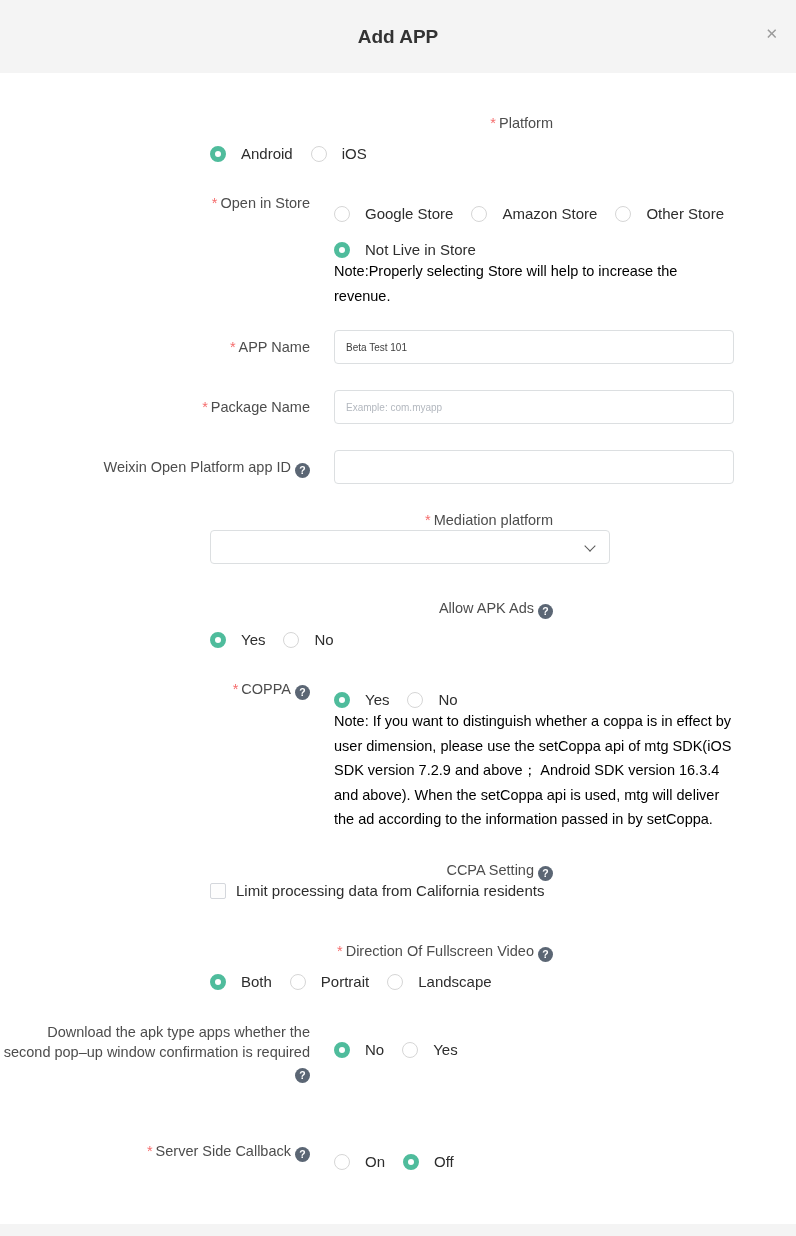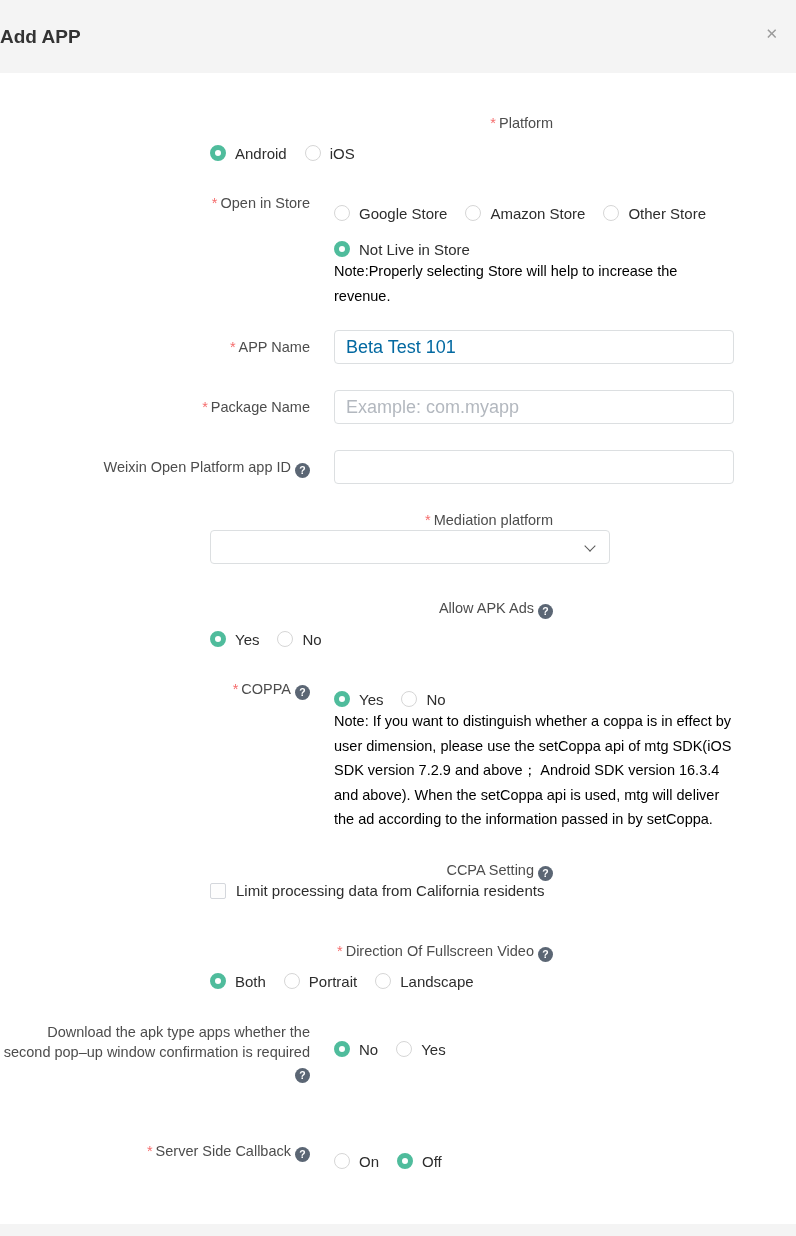--- a/index.html
+++ b/index.html
@@ -1,54 +1,54 @@
 <!DOCTYPE html>
 <html><head>
 <meta charset="utf-8">
 <style>
   * { margin:0; padding:0; box-sizing:border-box; }
   html,body { width:796px; background:#fff; font-family:"Liberation Sans", sans-serif; }
   .modal { width:796px; height:1236px; display:flex; flex-direction:column; }
 
   
   .modal-header { height:73px; flex:none; background:#f4f4f4; position:relative;
-                  display:flex; align-items:center; justify-content:flex-start; }
+                  display:flex; align-items:center; justify-content:center; }
   .modal-title { font-size:19px; font-weight:700; color:#333; }
   .close-btn { position:absolute; right:16px; top:24px; color:#9b9b9b; font-size:15px;
                cursor:pointer; line-height:1; padding:2px; }
 
   
   .modal-body { flex:1; background:#fff; padding-top:40px; }
   .row { display:flex; margin-left:0; }
   .row-label { width:310px; flex:none; text-align:right; font-size:14.5px; color:#4d4d4d;
                line-height:20px; }
   .row-content { width:400px; margin-left:24px; }
   .req { color:#f56c6c; margin-right:3px; }
   .help-icon { display:inline-block; width:15px; height:15px; border-radius:50%;
                background:#5b6674; color:#fff; font-size:10.5px; line-height:15px;
                text-align:center; margin-left:4px; vertical-align:-2px; font-weight:700; }
 
   .v-center { align-items:center; }
   .v-top { align-items:flex-start; }
 
   
   .radio-group { display:flex; gap:18px; align-items:center; height:20px; }
-  .radio { display:inline-flex; align-items:flex-start; gap:9px; cursor:pointer;margin-top:20px; }
+  .radio { display:inline-flex; align-items:flex-end; gap:15px; cursor:pointer;margin-top:20px; }
   .rdot { width:16px; height:16px; border-radius:50%; border:1px solid #d6d6d6;
           background:#fff; flex:none; }
   .rdot.on { border:5px solid #4fbc9c; }
   .rlabel { font-size:15px; color:#2d2d2d; }
   .checkbox-row { display:flex; align-items:center; gap:10px; height:20px; cursor:pointer; }
   .cbox { width:16px; height:16px; border:1px solid #d4d7dc; border-radius:2px;
           background:#fdfdfd; flex:none; }
   .cb-label { font-size:15px; color:#2d2d2d; }
 
   
   .text-input { width:400px; height:34px; border:1px solid #dcdfe1; border-radius:4px;
-                padding:0 11px; font-size:18px; color:#0369a1; outline:none;
+                padding:0 11px; font-size:10px; color:#404040; outline:none;
                 font-family:"Liberation Sans", sans-serif; background:#fff; }
   .text-input::placeholder { color:#b3b8bf; }
   .select-box { width:400px; height:34px; border:1px solid #dcdfe1; border-radius:4px;
                 position:relative; background:#fff; cursor:pointer; }
   .chevron { position:absolute; right:15px; top:11px; width:8px; height:8px;
              border-right:1.5px solid #5a5a5a; border-bottom:1.5px solid #5a5a5a;
              transform:rotate(45deg); }
 
   .note { color:#000000; font-size:14.5px; line-height:24.5px; margin-top:10px; width:400px; }
   .mt16 { margin-top:16px; }

